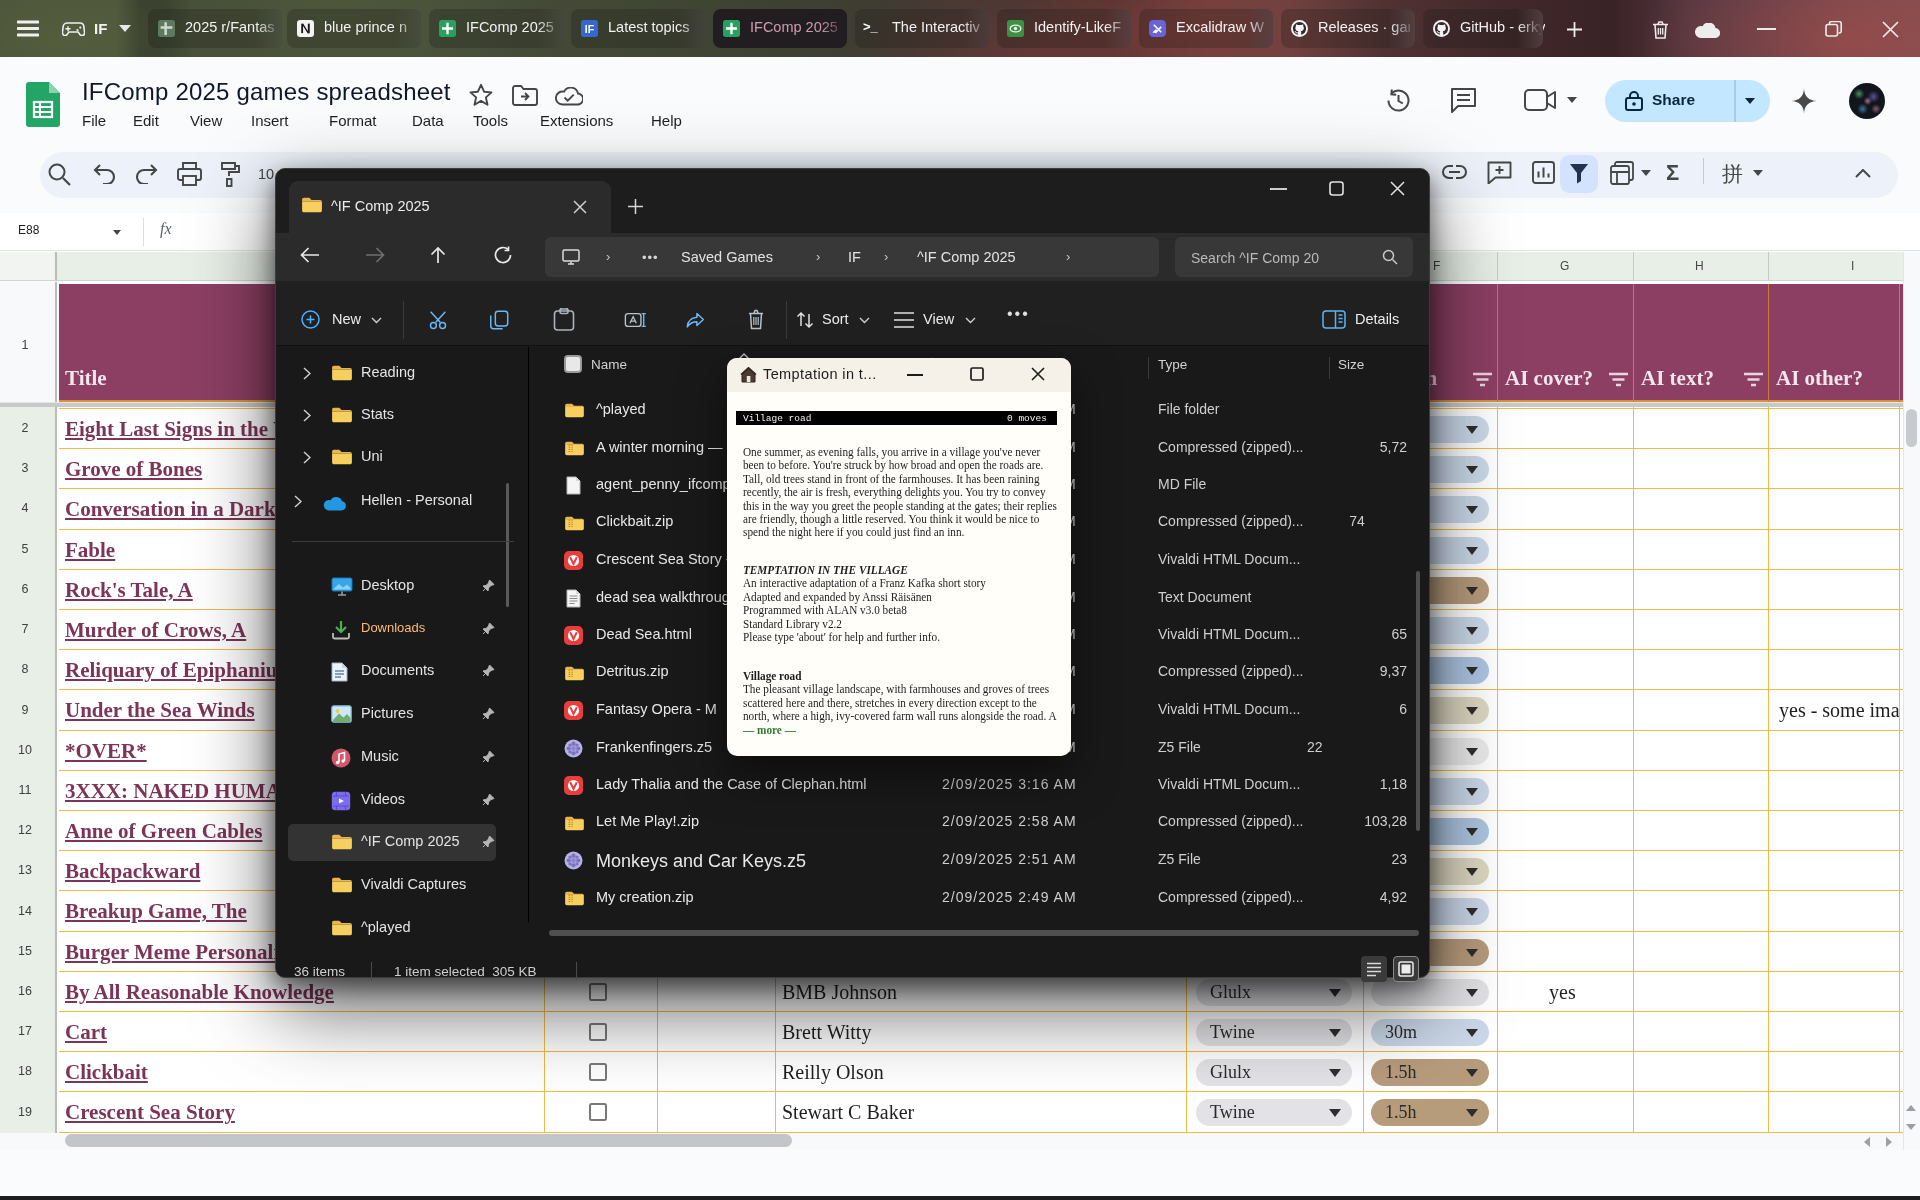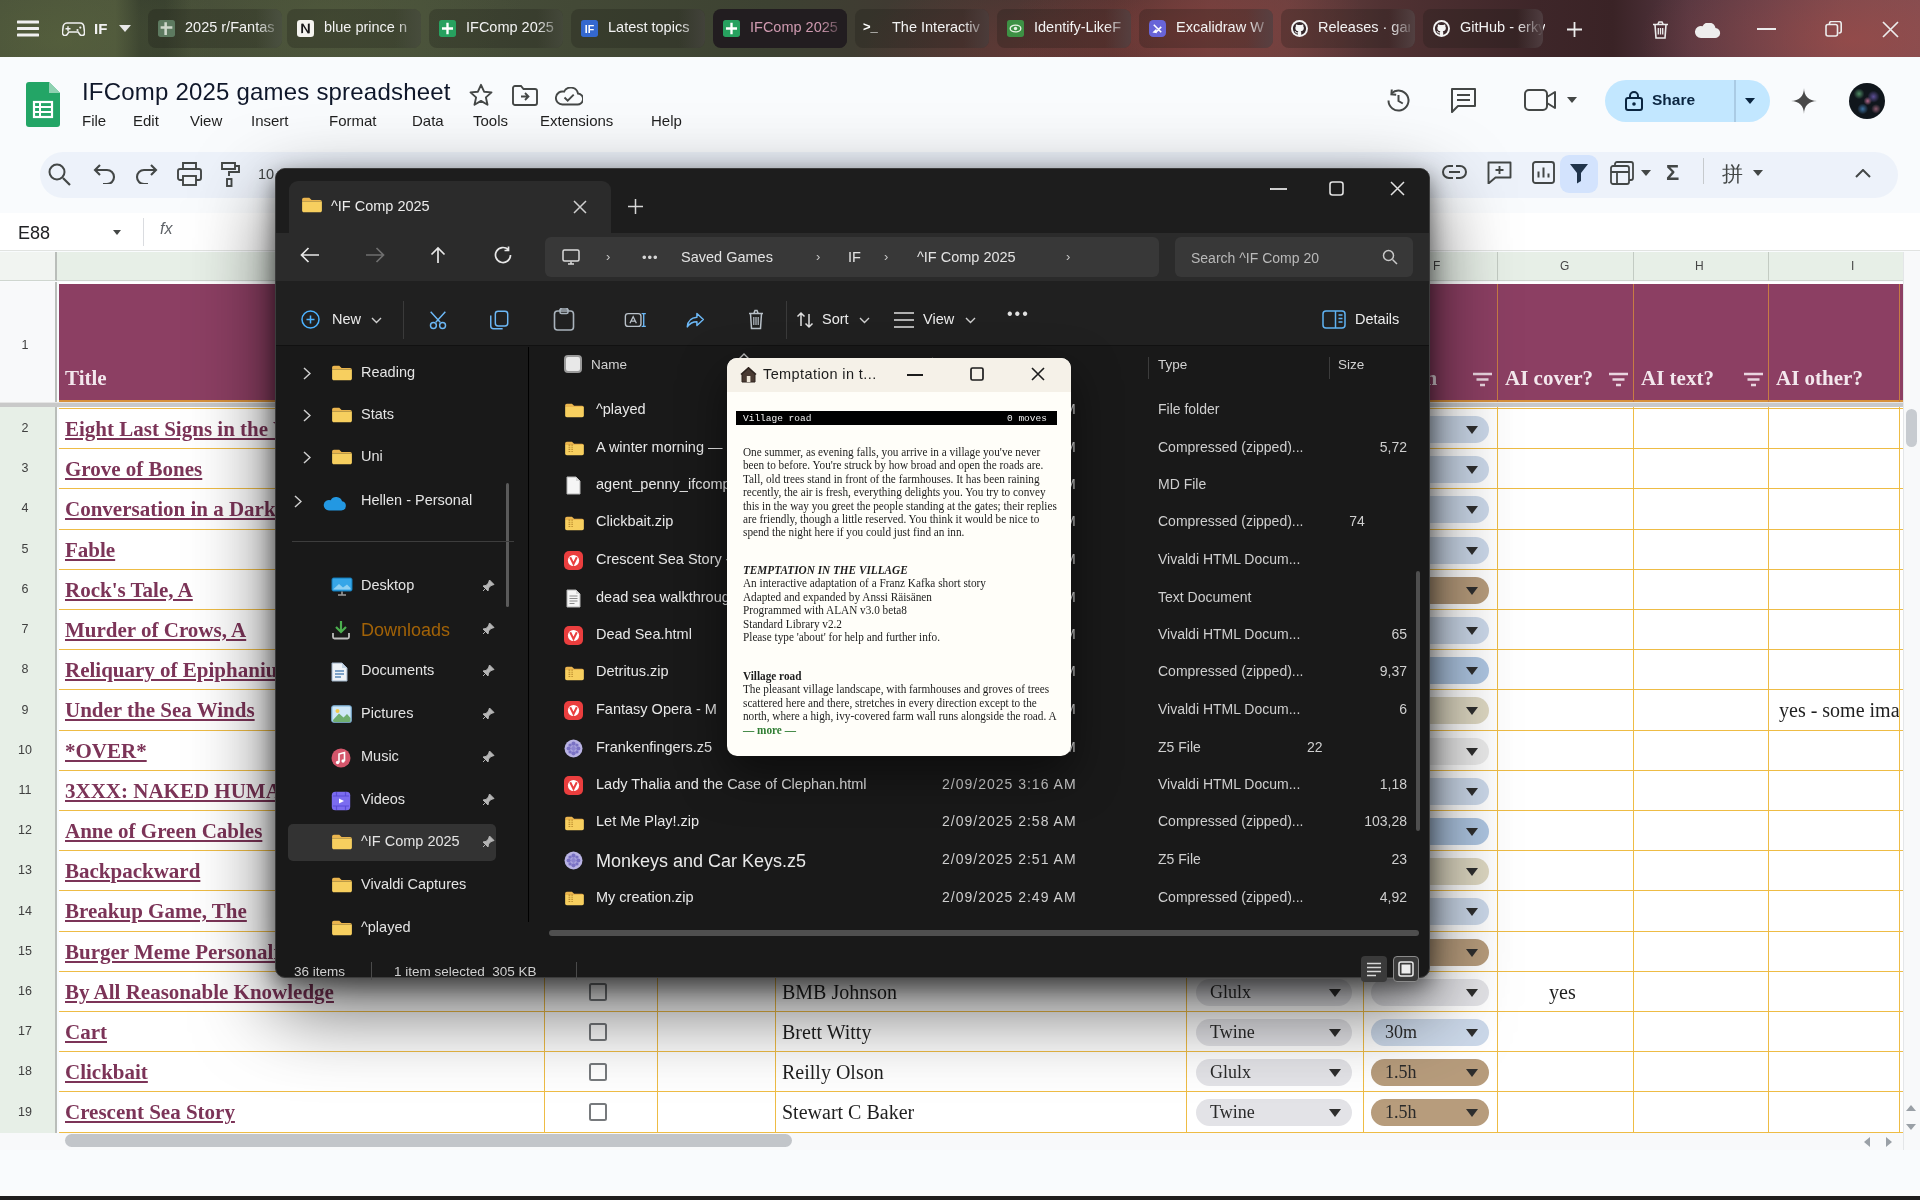--- a/index.html
+++ b/index.html
@@ -181,24 +181,24 @@
     <div class="abs" style="left:1641px;top:113px;width:0;height:0;border-left:5px solid transparent;border-right:5px solid transparent;border-top:6px solid #434746"></div>
     <div class="abs" style="left:1666px;top:103px;font-size:22px;font-weight:bold;color:#434746">Σ</div>
     <div class="abs" style="left:1703px;top:101px;width:1px;height:26px;background:#c6cacd"></div>
     <div class="abs" style="left:1722px;top:103px;font-size:21px;color:#434746">拼</div>
     <div class="abs" style="left:1753px;top:113px;width:0;height:0;border-left:5px solid transparent;border-right:5px solid transparent;border-top:6px solid #434746"></div>
     <svg class="abs" style="left:1855px;top:112px" width="16" height="9" viewBox="0 0 16 9">
         <path d="M1 8 L8 1 l7 7" fill="none" stroke="#434746" stroke-width="2"></path>
       </svg>
 
     <div id="fbar"></div>
-    <div class="abs" style="left:18px;top:166px;font-size:18px;color:#202124">E88</div>
+    <div class="abs" style="left:18px;top:166px;font-size:12px;color:#202124">E88</div>
     <div class="abs" style="left:113px;top:173px;width:0;height:0;border-left:4.5px solid transparent;border-right:4.5px solid transparent;border-top:5.5px solid #444746"></div>
     <div class="abs" style="left:143px;top:161px;width:1px;height:28px;background:#dadce0"></div>
-    <div class="abs" style="left:160px;top:163px;font-size:16px;font-style:italic;color:#5f6368;font-family:Liberation Sans, sans-serif">fx</div>
+    <div class="abs" style="left:160px;top:163px;font-size:16px;font-style:italic;color:#5f6368;font-family:Liberation Serif, serif">fx</div>
 
     <div id="colstrip"></div>
     <div class="abs" style="left:0;top:195px;width:57px;height:29px;background:#f1f4f1;border-right:2px solid #b9bdb9;border-bottom:1px solid #cfd6cf"></div>
     <div class="colletter" style="left:1433px">F</div>
     <div class="colletter" style="left:1560px">G</div>
     <div class="colletter" style="left:1695px">H</div>
     <div class="colletter" style="left:1851px">I</div>
     <div class="abs" style="left:1497px;top:195px;width:1px;height:29px;background:#c3cbc3"></div>
     <div class="abs" style="left:1633px;top:195px;width:1px;height:29px;background:#c3cbc3"></div>
     <div class="abs" style="left:1768px;top:195px;width:1px;height:29px;background:#c3cbc3"></div>
@@ -674,21 +674,21 @@
           <path d="M7 18 h8 M11 14.5 v3.5" stroke="#9a9a9a" stroke-width="1.6"></path>
         </svg>
       <div class="abs" style="left:85px;top:408px;font-size:14.5px;color:#e4e4e4;white-space:nowrap">Desktop</div>
       <svg class="abs" style="left:205px;top:410px" width="14" height="14" viewBox="0 0 14 14">
           <path d="M8.5 1 L13 5.5 L10 6.5 L7.5 9 L7 12 L2 7 L5 6.5 L7.5 4z M2 12 L4.8 9.2" fill="#b5b5b5" stroke="#b5b5b5" stroke-width="1"></path>
         </svg>
       <svg class="abs" style="left:55px;top:451px" width="20" height="20" viewBox="0 0 20 20">
           <path d="M10 1 v10 M5 7 l5 5 5-5" fill="none" stroke="#4cb04f" stroke-width="2.2"></path>
           <path d="M2 13 v4 a1.5 1.5 0 0 0 1.5 1.5 h13 a1.5 1.5 0 0 0 1.5-1.5 v-4" fill="none" stroke="#bdbdbd" stroke-width="1.8"></path>
         </svg>
-      <div class="abs" style="left:85px;top:451px;font-size:18px;color:#a16207;white-space:nowrap">Downloads</div>
+      <div class="abs" style="left:85px;top:451px;font-size:13px;color:#fdba74;white-space:nowrap">Downloads</div>
       <svg class="abs" style="left:205px;top:453px" width="14" height="14" viewBox="0 0 14 14">
           <path d="M8.5 1 L13 5.5 L10 6.5 L7.5 9 L7 12 L2 7 L5 6.5 L7.5 4z M2 12 L4.8 9.2" fill="#b5b5b5" stroke="#b5b5b5" stroke-width="1"></path>
         </svg>
       <svg class="abs" style="left:55px;top:493px" width="17" height="20" viewBox="0 0 17 20">
           <path d="M1 1 h10 l5 5 v13 H1z" fill="#eef3f8" stroke="#9fb3c8" stroke-width="1"></path>
           <path d="M11 1 l5 5 h-5z" fill="#c3d4e4"></path>
           <path d="M4 9 h9 M4 12 h9 M4 15 h6" stroke="#5a89b8" stroke-width="1.3"></path>
         </svg>
       <div class="abs" style="left:85px;top:493px;font-size:14.5px;color:#e4e4e4;white-space:nowrap">Documents</div>
       <svg class="abs" style="left:205px;top:495px" width="14" height="14" viewBox="0 0 14 14">

